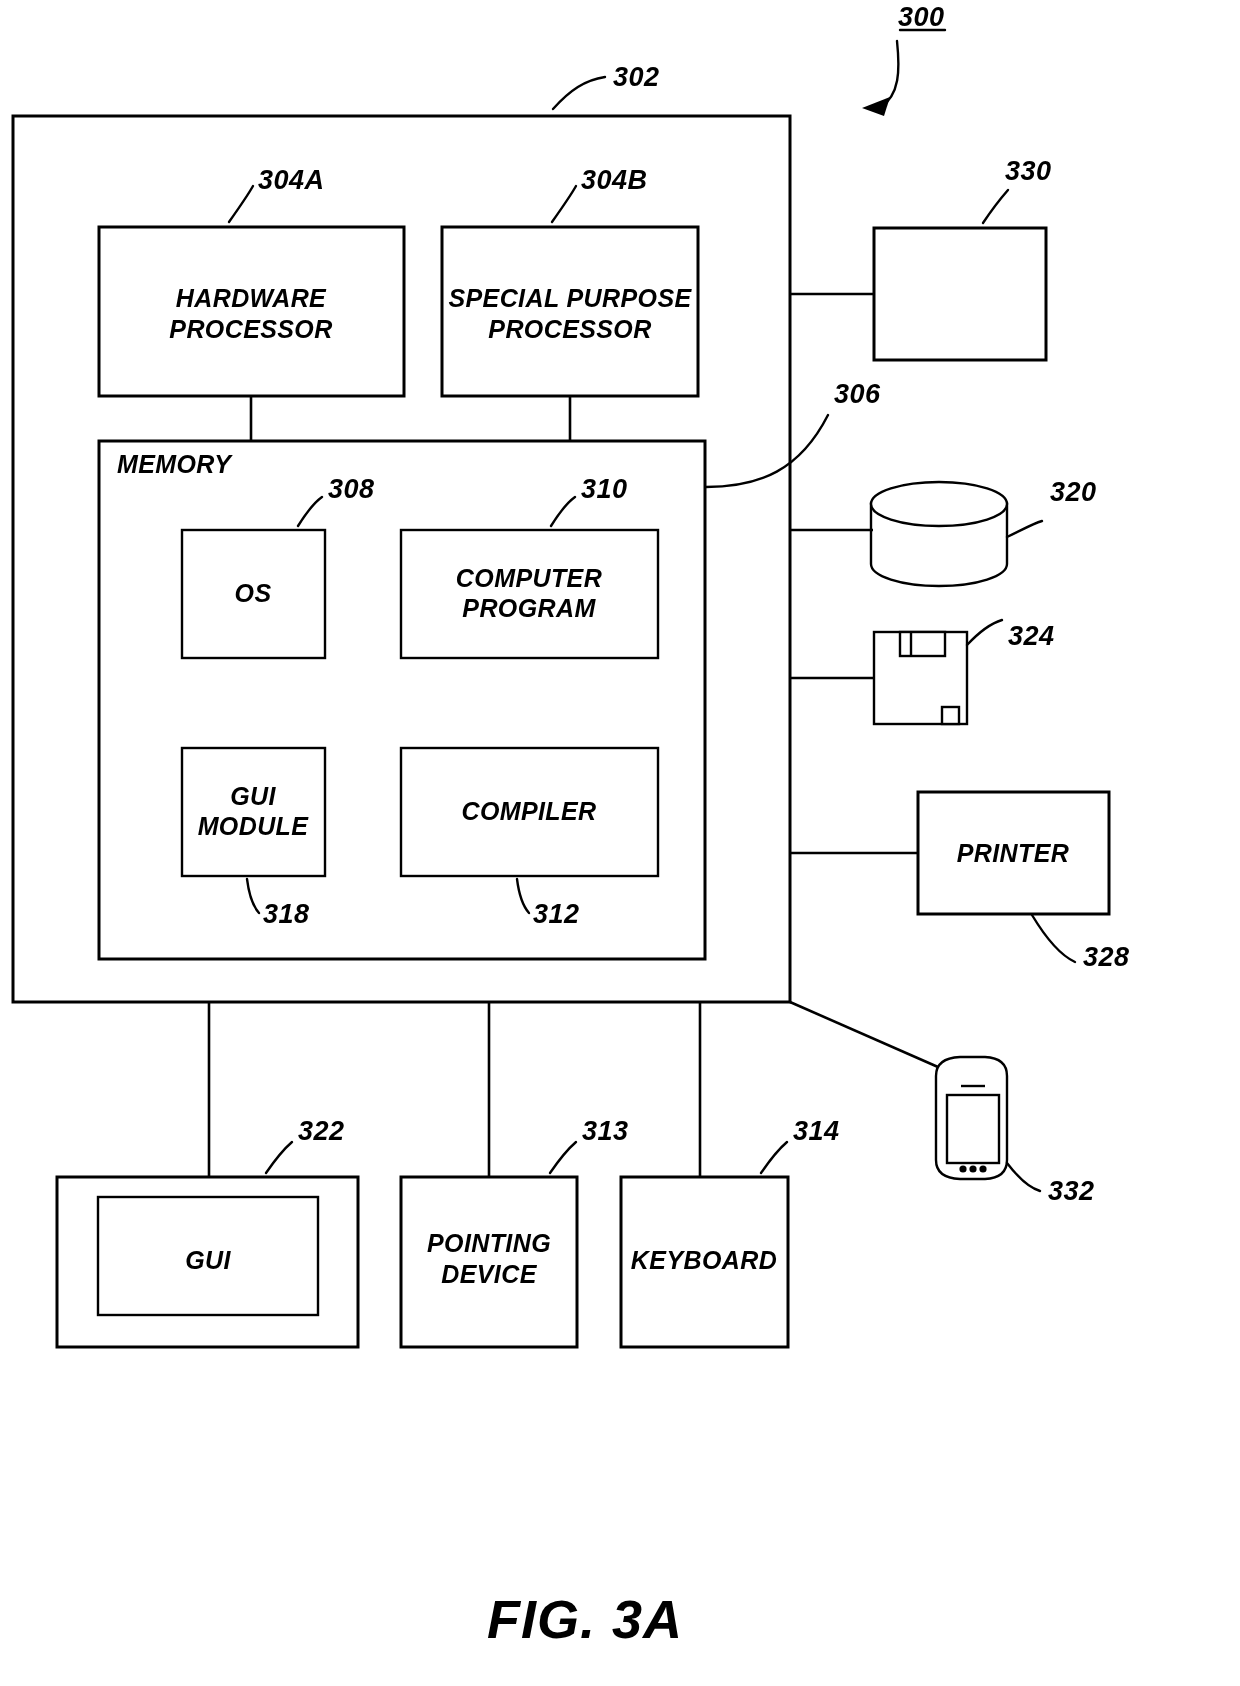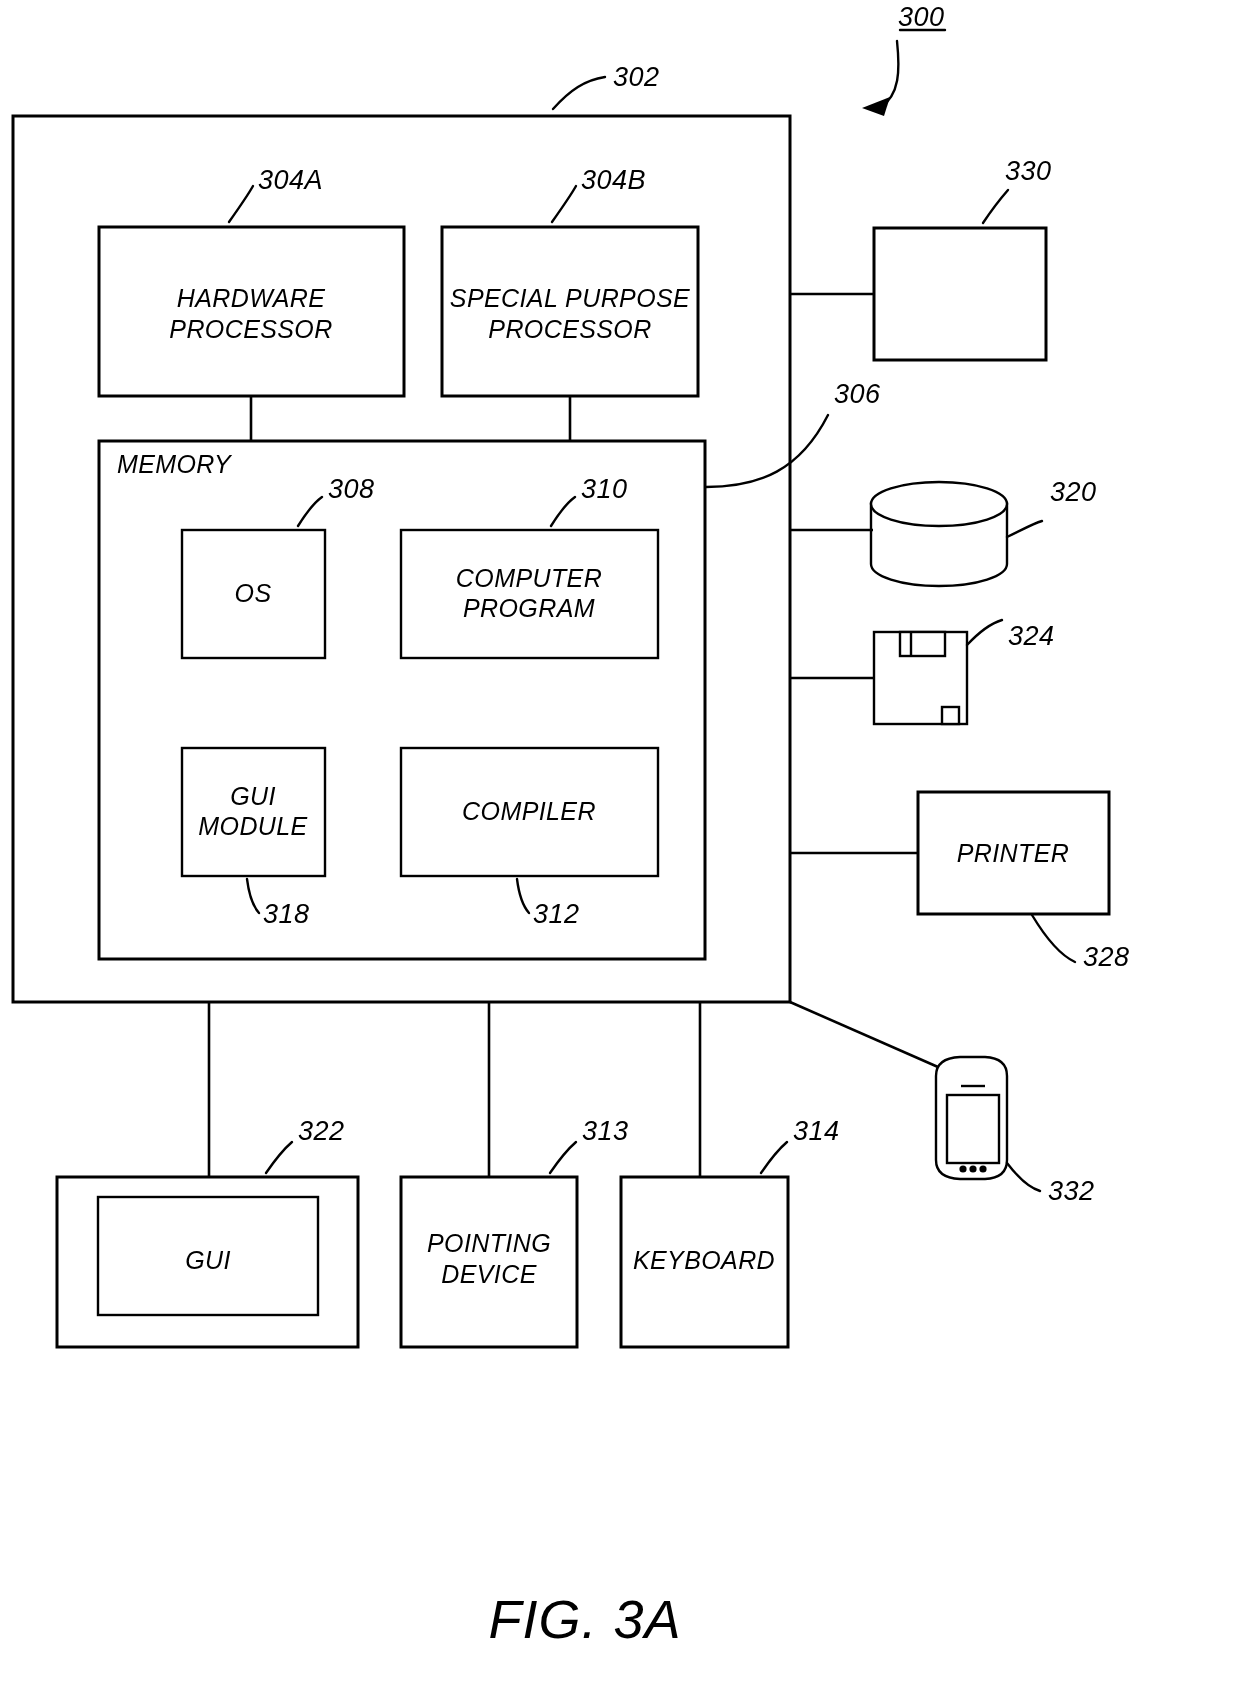--- a/index.html
+++ b/index.html
@@ -12,20 +12,21 @@
     width: 1240px;
     height: 1686px;
     font-family: "Liberation Sans", sans-serif;
     color: #000000;
     overflow: hidden;
   }
   #figure-root {
     position: relative;
     width: 1240px;
     height: 1470px;
+    font-weight: bold;
   }
   svg#diagram {
     position: absolute;
     top: 0;
     left: 0;
     width: 1240px;
     height: 1686px;
     display: block;
   }
   .box {

